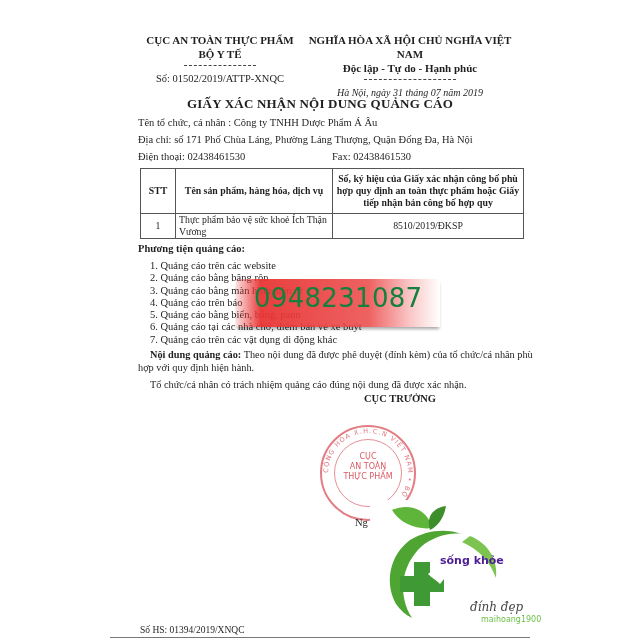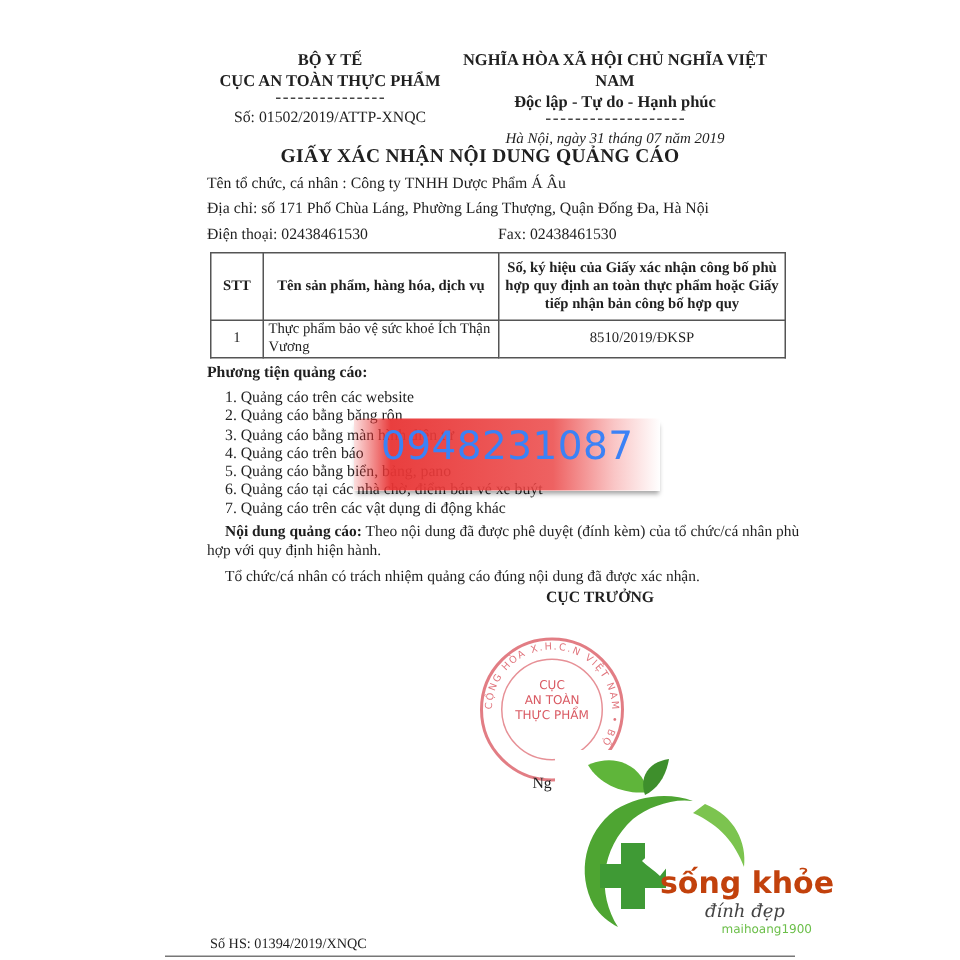--- a/index.html
+++ b/index.html
@@ -46,61 +46,61 @@
     .footer-line { left: 110px; top: 637px; width: 420px; border-top: 1px solid #777; }
 
     
     .banner {
       position: absolute; left: 236px; top: 279px; width: 204px; height: 48px;
       background: linear-gradient(90deg, rgba(230,40,40,0.15) 0%, rgba(232,52,52,0.95) 12%, rgba(235,70,70,0.85) 65%, rgba(245,150,150,0.55) 85%, rgba(255,255,255,0) 100%);
       box-shadow: 0 3px 3px -1px rgba(0,0,0,0.35);
     }
     .banner-text {
       position: absolute; left: 254px; top: 283px; font-family: "DejaVu Sans", sans-serif;
-      font-size: 26px; color: #3b82f6; letter-spacing: 0.3px;
+      font-size: 26px; color: #15803d; letter-spacing: 0.3px;
     }
 
     
     .stamp {
       position: absolute; left: 320px; top: 425px; width: 96px; height: 96px; border-radius: 50%;
       border: 2px solid rgba(214,70,80,0.7); box-sizing: border-box;
     }
     .stamp-inner {
       position: absolute; left: 334px; top: 439px; width: 68px; height: 68px; border-radius: 50%;
       border: 1px solid rgba(214,70,80,0.6); box-sizing: border-box;
     }
     .stamp-text {
       position: absolute; left: 326px; top: 452px; width: 84px; text-align: center;
       font-family: "DejaVu Sans", sans-serif; font-size: 8px; line-height: 10px; color: rgba(210,60,70,0.85);
     }
     .stamp-ring { position: absolute; left: 320px; top: 425px; width: 96px; height: 96px; }
 
     
     .logo-box { position: absolute; left: 370px; top: 500px; width: 160px; height: 135px; background: #ffffff; }
     .logo-text1 {
-      position: absolute; left: 440px; top: 576px; font-family: "DejaVu Sans", sans-serif;
-      font-size: 20px; font-weight: bold; color: #c2410c;
+      position: absolute; left: 440px; top: 554px; font-family: "DejaVu Sans", sans-serif;
+      font-size: 11px; font-weight: bold; color: #4c1d95;
     }
     .logo-text2 {
       position: absolute; left: 470px; top: 600px; font-family: "DejaVu Serif", serif;
       font-size: 12px; font-style: italic; color: #444;
     }
     .watermark {
       position: absolute; left: 481px; top: 615px; font-family: "DejaVu Sans", sans-serif;
       font-size: 8px; color: #6cbf4a;
     }
   </style>
 </head>
 <body>
 
 <div class="page">
 
   <div class="abs left-head center">
+    <div class="bold">CỤC AN TOÀN THỰC PHẨM</div>
     <div class="bold">BỘ Y TẾ</div>
-    <div class="bold">CỤC AN TOÀN THỰC PHẨM</div>
     <span class="dash"></span>
     <div class="so">Số:  01502/2019/ATTP-XNQC</div>
   </div>
 
   <div class="abs right-head center">
     <div class="bold">NGHĨA HÒA XÃ HỘI CHỦ NGHĨA VIỆT NAM</div>
     <div class="bold">Độc lập - Tự do - Hạnh phúc</div>
     <span class="dash"></span>
     <div class="date ital">Hà Nội, ngày 31 tháng 07 năm 2019</div>
   </div>

